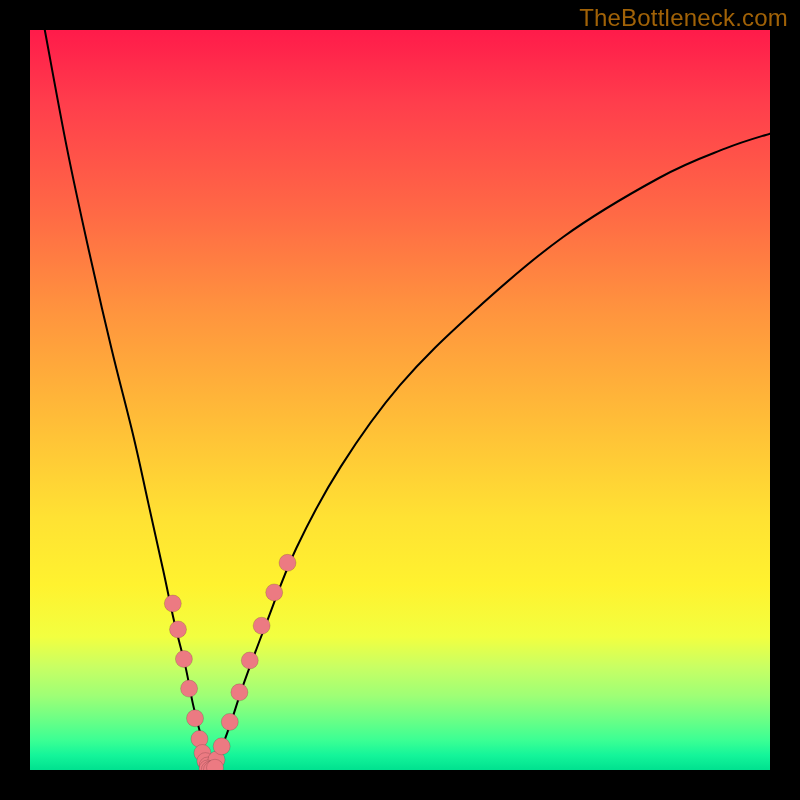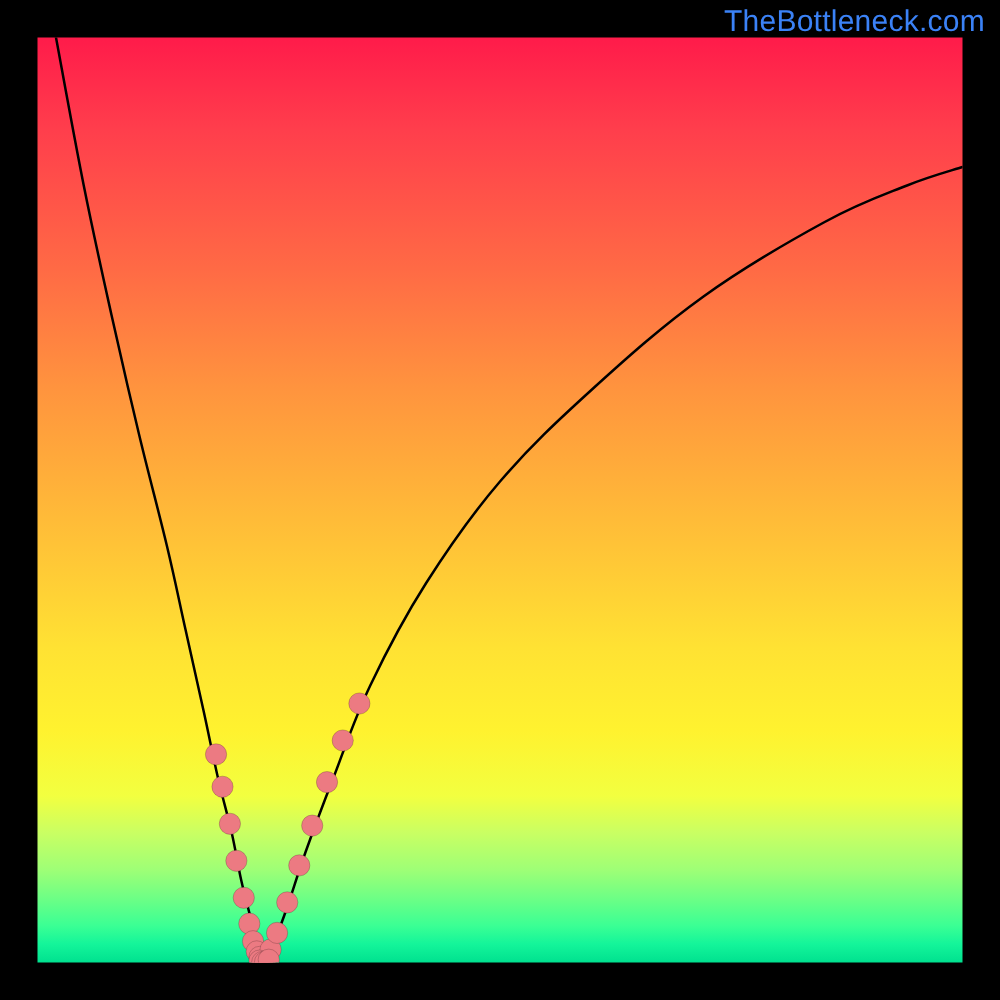--- a/index.html
+++ b/index.html
@@ -40,21 +40,21 @@
       #6eff85 93%,
       #3bff94 96%,
       #14f59a 98%,
       #00e18f 100%
     );
   }
   .watermark {
     position: absolute;
     top: 4px;
     right: 12px;
-    color: #3b82f6;
+    color: #a16207;
     font-size: 24px;
     font-weight: 500;
     letter-spacing: 0.2px;
     user-select: none;
   }
   svg.curve {
     position: absolute;
     top: 0; left: 0;
   }
   .curve-path {

